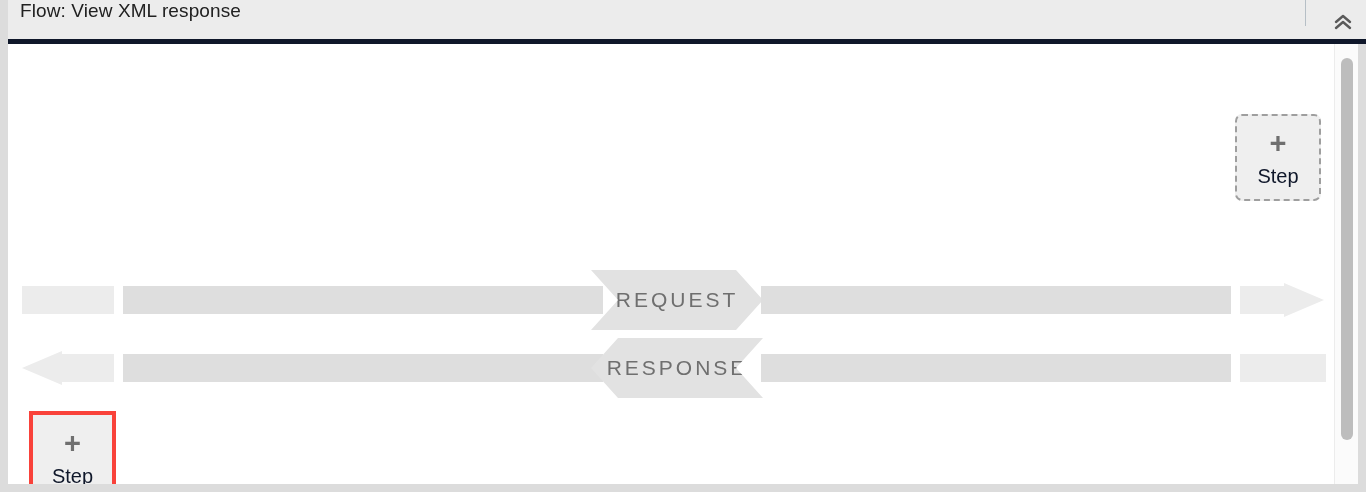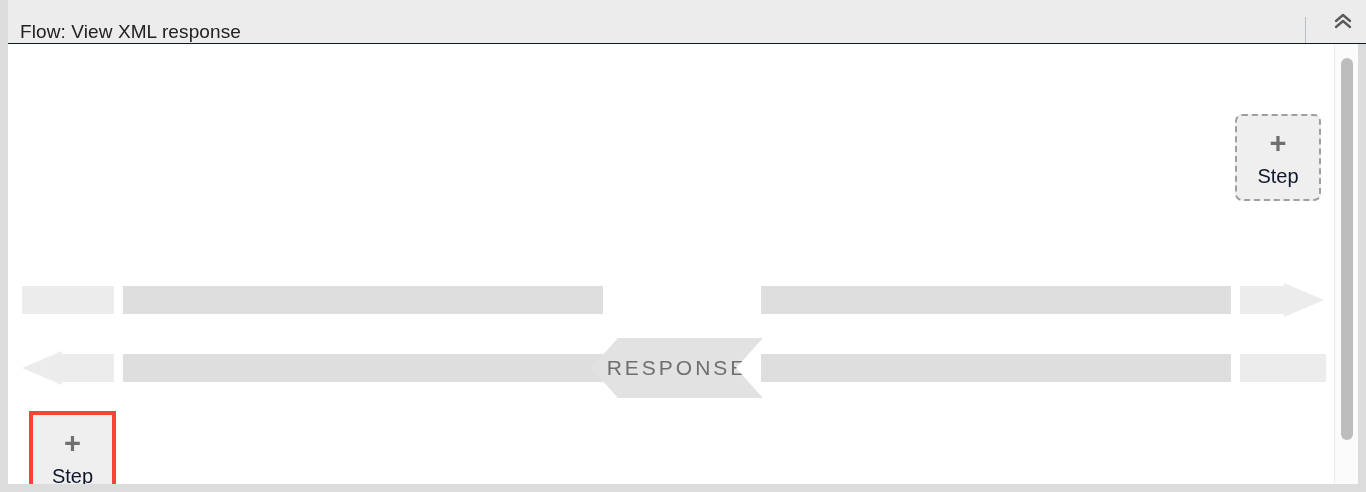--- a/index.html
+++ b/index.html
@@ -22,23 +22,23 @@
   }
 
   
   .titlebar {
     position: absolute;
     left: 8px;
     top: 0;
     width: 1358px;
     height: 44px;
     background: #ececec;
-    border-bottom: 1px solid #0f172a;
-    display: flex;
-    align-items: flex-end;
+    border-bottom: 5px solid #0f172a;
+    display: flex;
+    align-items: flex-start;
   }
   .titlebar-text {
     font-size: 19px;
     color: #212121;
     padding-left: 12px;
     letter-spacing: 0.1px;
     white-space: nowrap;
   }
   .titlebar-spacer { flex: 1 1 auto; }
   .titlebar-divider {
@@ -211,20 +211,23 @@
   <div class="canvas">
 
     <div class="step-btn top-right">
       <div class="step-plus">+</div>
       <div class="step-label">Step</div>
     </div>
 
     <div class="flow-row" id="request-row">
       <div class="seg light" style="left:14px;  width:92px;"></div>
       <div class="seg dark" style="left:115px; width:480px;"></div>
+      <div class="banner fwd" style="left:583px;">
+        <span>REQUEST</span>
+      </div>
       <div class="seg dark" style="left:753px; width:470px;"></div>
       <div class="seg light" style="left:1232px; width:46px;"></div>
       <div class="arrowhead right" style="left:1276px;"></div>
     </div>
 
     <div class="flow-row" id="response-row">
       <div class="arrowhead left" style="left:14px;"></div>
       <div class="seg light" style="left:54px; width:52px;"></div>
       <div class="seg dark" style="left:115px; width:480px;"></div>
       <div class="banner rev" style="left:583px;">

